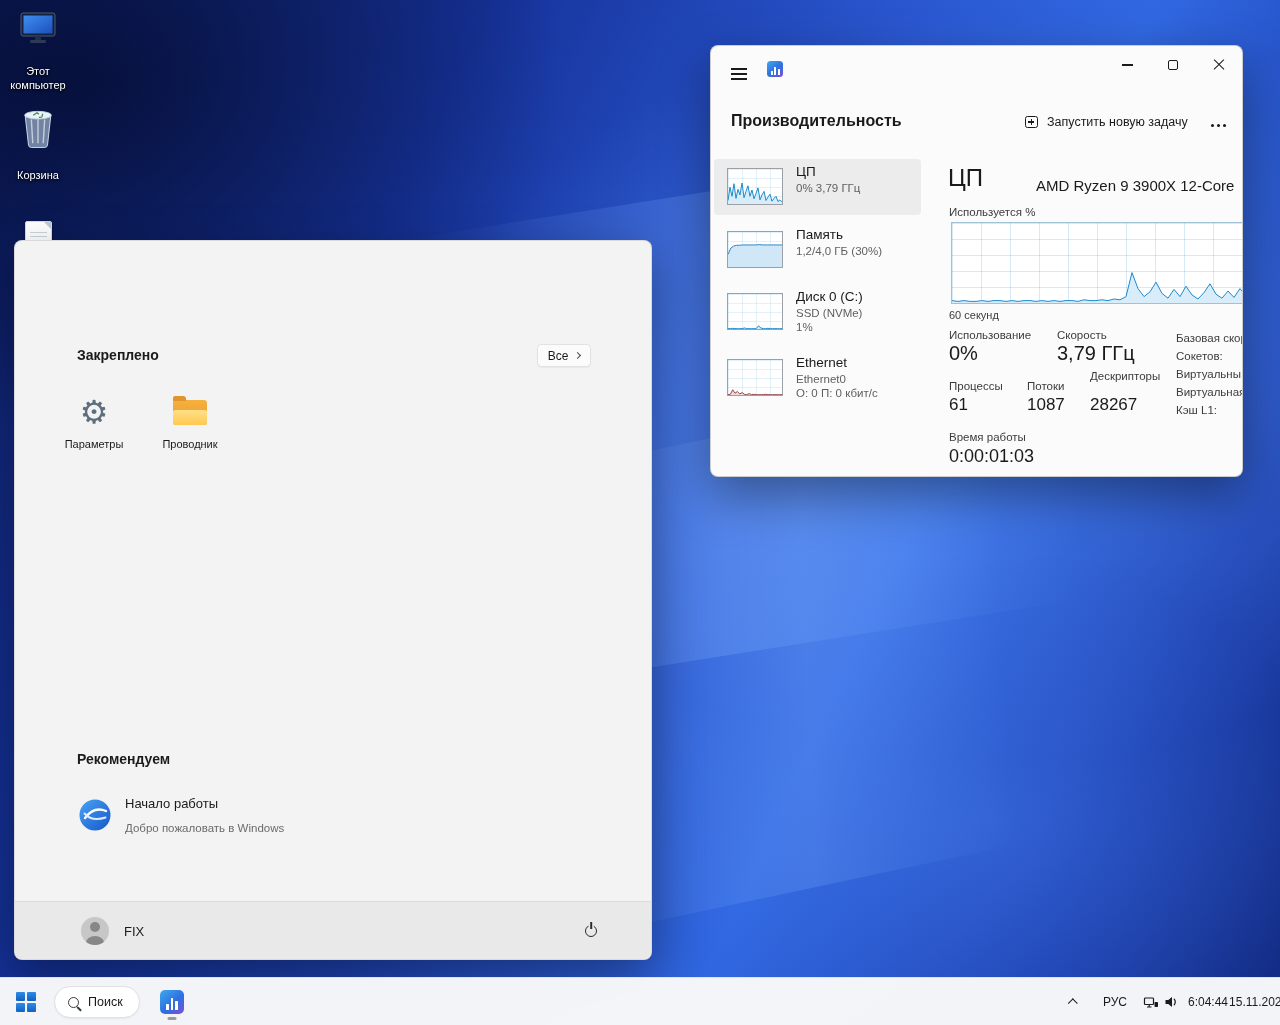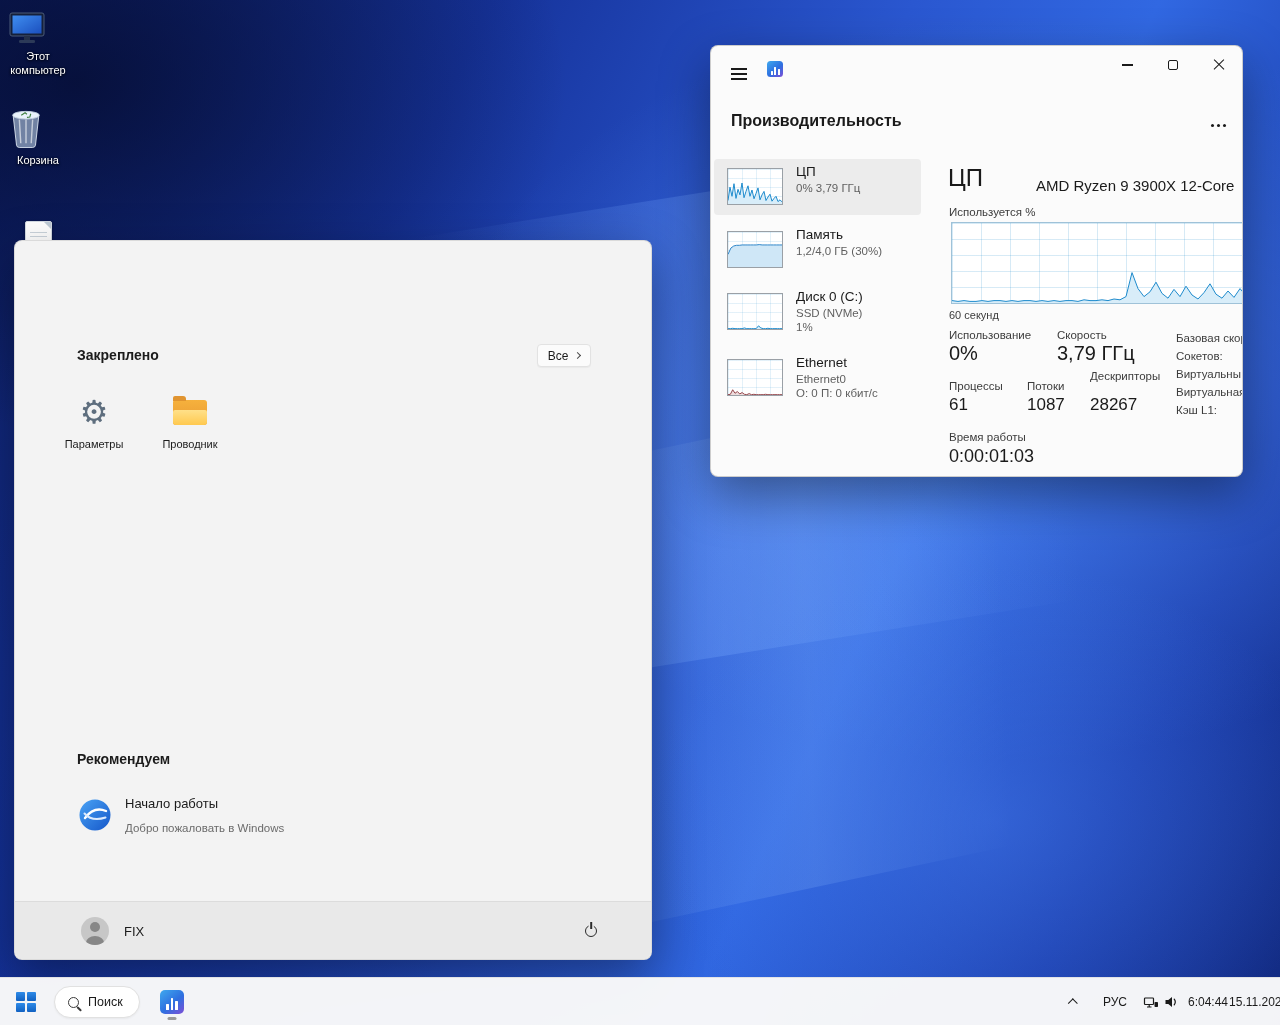--- a/index.html
+++ b/index.html
@@ -14,21 +14,21 @@
     radial-gradient(900px 600px at 78% 38%, rgba(90,150,255,.50), transparent 62%),
     radial-gradient(700px 500px at 6% 8%, rgba(4,10,42,.75), transparent 70%),
     radial-gradient(900px 700px at 12% 90%, rgba(18,48,150,.55), transparent 65%),
     linear-gradient(115deg,#0d1f66 0%,#16339b 28%,#2a57d0 52%,#3168e2 66%,#1c3fae 85%,#122a80 100%);}
   .wp-sweep{position:absolute;left:-15%;width:150%;height:45%;pointer-events:none}
   .s1{top:18%;transform:rotate(-9deg);background:linear-gradient(100deg,transparent 32%,rgba(120,170,255,.28) 48%,rgba(60,110,230,0) 66%)}
   .s2{top:42%;transform:rotate(-12deg);background:linear-gradient(100deg,transparent 40%,rgba(150,195,255,.22) 52%,transparent 62%)}
   .wp-glow{position:absolute;right:-5%;top:55%;width:55%;height:50%;background:radial-gradient(closest-side,rgba(70,125,240,.45),transparent);pointer-events:none}
 
   
-  .desk-icon{position:absolute;width:62px;display:flex;flex-direction:column;gap:3px;z-index:2}
+  .desk-icon{position:absolute;width:62px;display:flex;flex-direction:column;align-items:center;gap:18px;z-index:2}
   .desk-label{font-size:11px;color:#fff;text-align:center;line-height:1.3;text-shadow:0 1px 3px rgba(0,0,0,.95),0 0 2px rgba(0,0,0,.6)}
   .doc-icon{position:absolute;left:25px;top:221px;width:27px;height:33px;background:#fff;border:1px solid #d4dbe3;border-radius:2px;z-index:1;box-shadow:0 1px 3px rgba(0,0,0,.35)}
   .doc-icon::before{content:"";position:absolute;top:0;right:0;border-style:solid;border-width:0 7px 7px 0;border-color:transparent #bfcbd6 transparent transparent}
   .doc-icon::after{content:"";position:absolute;left:4px;right:4px;top:10px;height:16px;background:repeating-linear-gradient(#ccd5dd 0 1px,transparent 1px 4px)}
 
   
   .start-menu{position:absolute;left:14px;top:240px;width:638px;height:720px;background:#f3f3f3;border:1px solid rgba(0,0,0,.10);border-radius:8px;box-shadow:0 18px 50px rgba(0,0,0,.38);z-index:20}
   .sm-search{position:absolute;left:32px;top:31px;width:574px;height:31px;background:#fff;border:1px solid #dadada;border-bottom-color:#bcbcbc;border-radius:17px;display:flex;align-items:center;gap:11px;padding:0 15px}
   .sm-search-input{flex:1;border:none;outline:none;background:transparent;font-size:13px;color:#1a1a1a;font-family:inherit}
   .sm-search-input::placeholder{color:#757575}
@@ -238,20 +238,27 @@
       <button class="cap-btn">
           <span class="glyph-max"></span>
         </button>
       <button class="cap-btn">
           <span class="glyph-close"></span>
         </button>
     </div>
 
     <div class="tm-page-title">Производительность</div>
 
+    <button class="tm-newtask">
+      <span class="newtask-icon">
+          <i class="pl-h"></i>
+          <i class="pl-v"></i>
+        </span>
+      <span>Запустить новую задачу</span>
+    </button>
     <button class="tm-more">
       <span class="dots"><i></i><i></i><i></i></span>
     </button>
 
     <div class="tm-side-item selected" style="top:113px;height:56px">
       <span class="thumb spark-box">
           <svg viewBox="0 0 100 100" preserveAspectRatio="none">
             <polygon points="0,100 0.00,90.00 3.70,52.00 7.41,78.00 11.11,42.00 14.81,84.00 18.52,58.00 22.22,74.00 25.93,40.00 29.63,82.00 33.33,64.00 37.04,48.00 40.74,78.00 44.44,60.00 48.15,85.00 51.85,70.00 55.56,54.00 59.26,88.00 62.96,74.00 66.67,64.00 70.37,90.00 74.07,80.00 77.78,72.00 81.48,92.00 85.19,84.00 88.89,78.00 92.59,93.00 96.30,88.00 100.00,94.00 100,100" fill="#d8edf9"></polygon>
             <polyline points="0.00,90.00 3.70,52.00 7.41,78.00 11.11,42.00 14.81,84.00 18.52,58.00 22.22,74.00 25.93,40.00 29.63,82.00 33.33,64.00 37.04,48.00 40.74,78.00 44.44,60.00 48.15,85.00 51.85,70.00 55.56,54.00 59.26,88.00 62.96,74.00 66.67,64.00 70.37,90.00 74.07,80.00 77.78,72.00 81.48,92.00 85.19,84.00 88.89,78.00 92.59,93.00 96.30,88.00 100.00,94.00" fill="none" stroke="#1e8bcd" stroke-width="1" vector-effect="non-scaling-stroke"></polyline>
           </svg>

